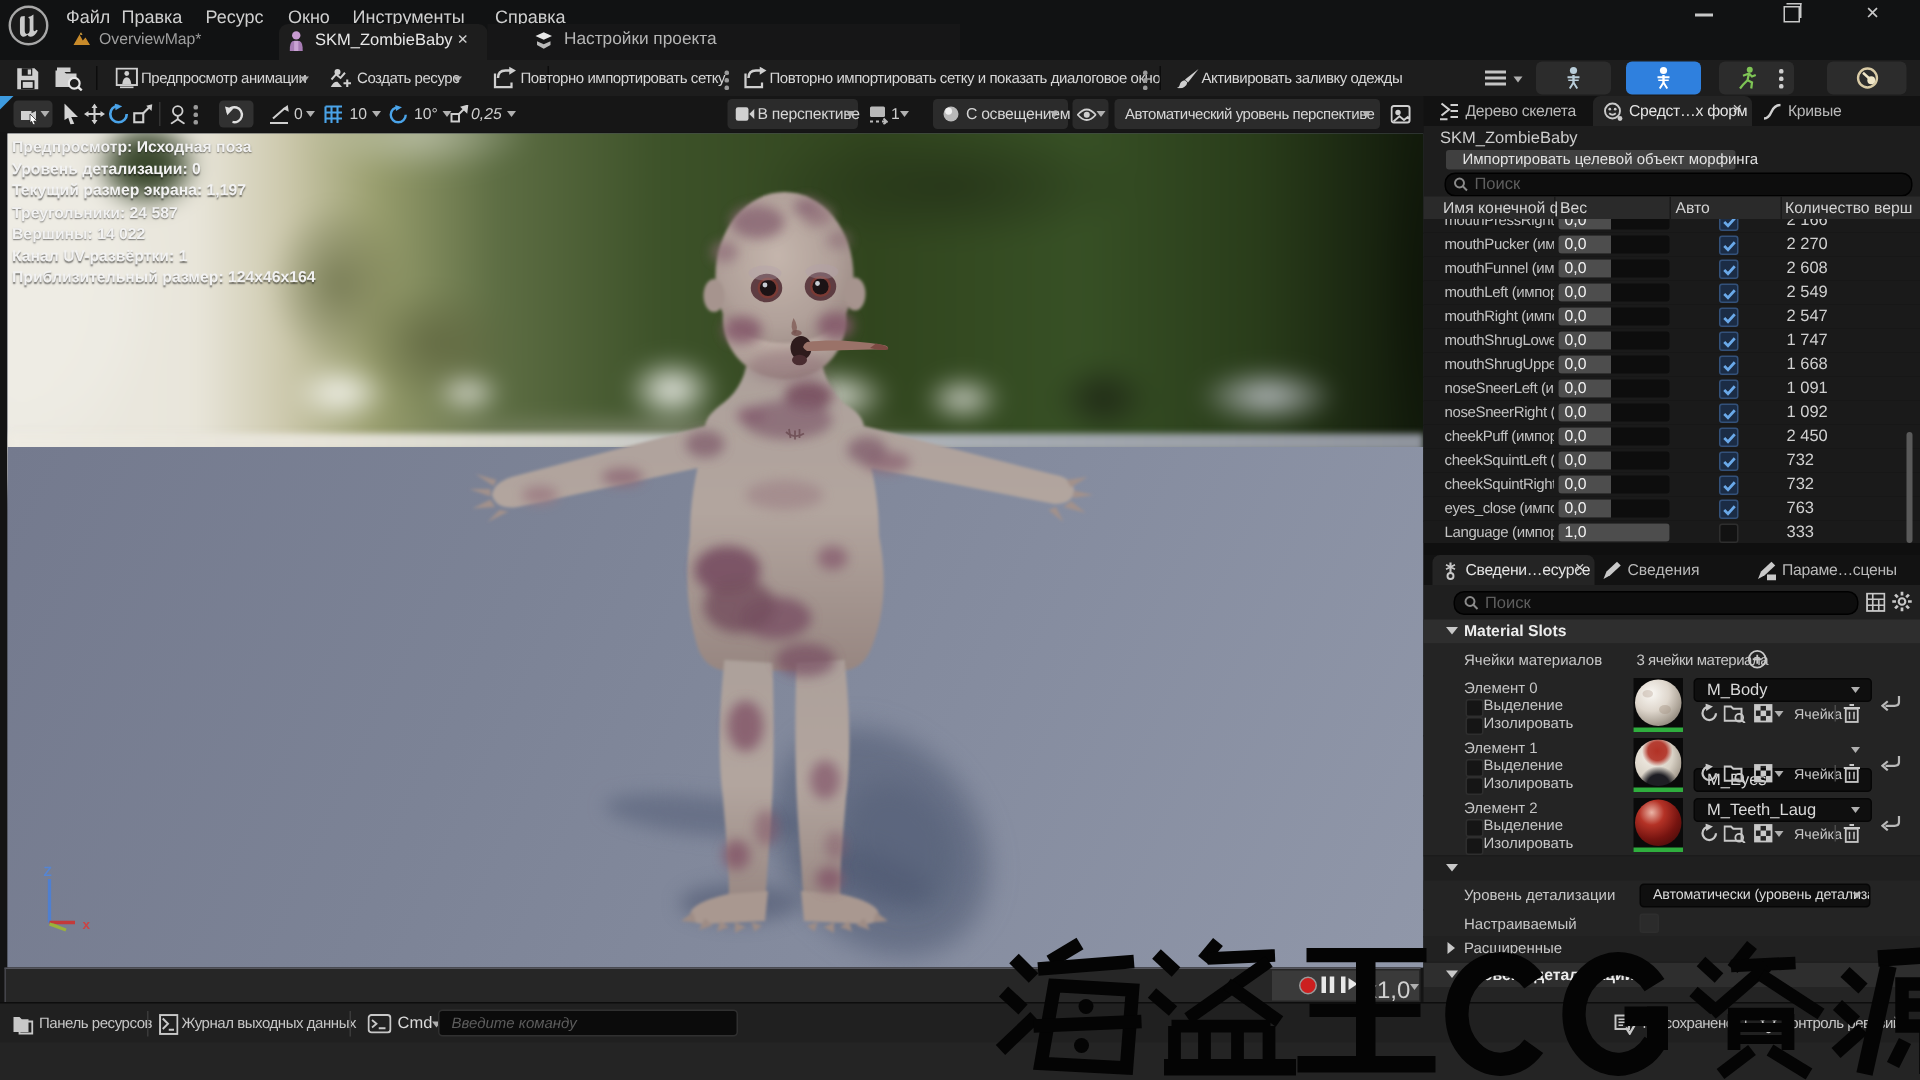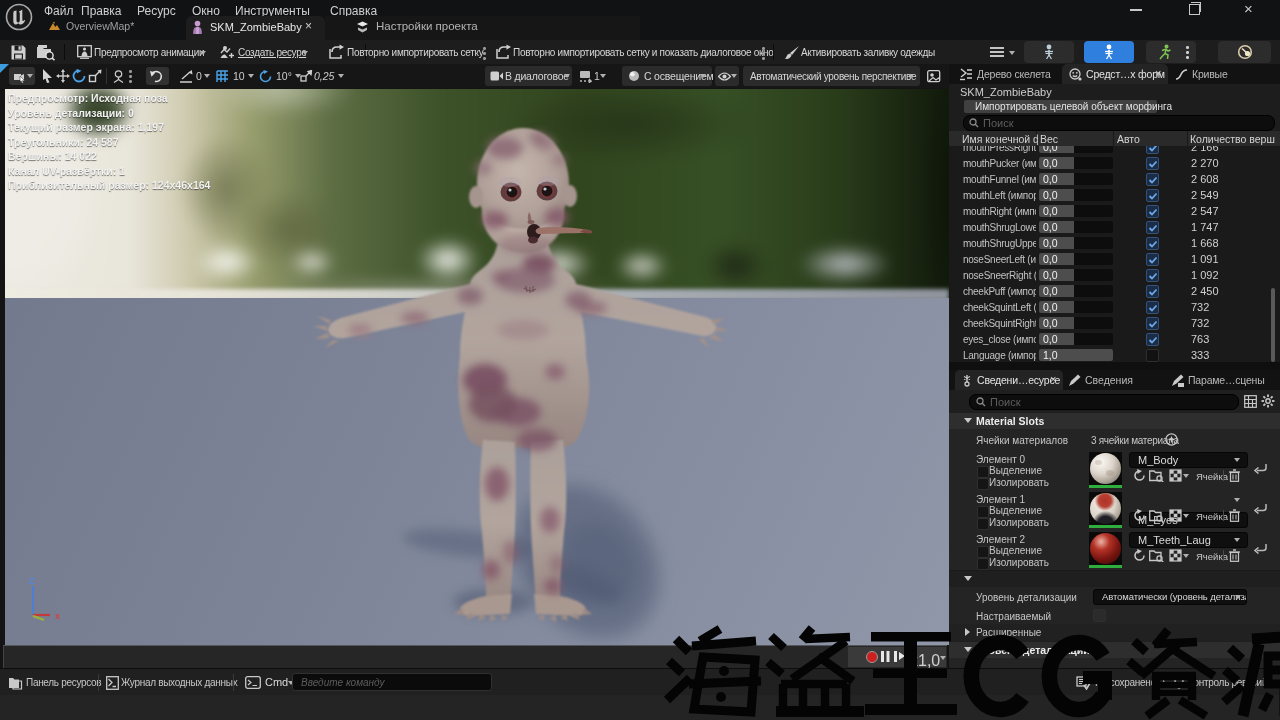--- a/index.html
+++ b/index.html
@@ -99,21 +99,21 @@
   <div class="tbt" style="left:94px;">Предпросмотр анимации</div>
   <span class="abs chev" style="left:200px;top:51px;"></span>
 
   <svg class="abs" style="left:219px;top:45px;" width="16" height="14" viewBox="0 0 16 14">
     <circle cx="6" cy="3" r="2" fill="#cfcfcf"></circle>
     <path d="M2 8 L5 4.5 L8 7 L11 3.5" stroke="#cfcfcf" stroke-width="1.3" fill="none"></path>
     <path d="M1.5 13 Q3.5 9 6 9.5 L9 13 Z" fill="#cfcfcf"></path>
     <line x1="12.5" y1="8" x2="12.5" y2="13" stroke="#cfcfcf" stroke-width="1.4"></line>
     <line x1="10" y1="10.5" x2="15" y2="10.5" stroke="#cfcfcf" stroke-width="1.4"></line>
   </svg>
-  <div class="tbt" style="left:238px;text-decoration:underline;">Создать ресурс</div>
+  <div class="tbt" style="left:238px;">Создать ресурс</div>
   <span class="abs chev" style="left:302px;top:51px;"></span>
   <div class="sep" style="left:365px;top:44px;height:16px;"></div>
 
   <svg class="abs" style="left:328px;top:44px;" width="17" height="16" viewBox="0 0 17 16">
     <path d="M2 5 V14 H13 V11" stroke="#cfcfcf" stroke-width="1.5" fill="none"></path>
     <path d="M4 8 Q4 3 9 3 L13 3" stroke="#cfcfcf" stroke-width="1.7" fill="none"></path>
     <path d="M11.5 0.5 L16 3 L11.5 5.8 Z" fill="#cfcfcf"></path>
   </svg>
   <div class="tbt" style="left:347px;">Повторно импортировать сетку</div>
   <div class="dots3" style="left:483px;top:47px;"></div>
@@ -245,21 +245,21 @@
       <path d="M6 6 L10 2 M11.5 0.5 L11 4.5 L8 1.5 Z" stroke="#cfcfcf" stroke-width="1.3" fill="#cfcfcf"></path>
     </svg>
     <div class="vbt" style="left:314px;top:6px;font-style:italic;">0,25</div>
     <span class="abs chev" style="left:338px;top:10px;"></span>
 
     <div class="abs" style="left:485px;top:2px;width:87px;height:20px;background:#2b2b2b;border-radius:3px;"></div>
     <svg class="abs" style="left:490px;top:7px;" width="13" height="10" viewBox="0 0 13 10">
       <rect x="0.5" y="0.5" width="8.5" height="9" rx="1.5" fill="#d0d0d0"></rect>
       <path d="M13 1.5 V8.5 L9.5 5 Z" fill="#d0d0d0"></path>
     </svg>
-    <div class="vbt" style="left:505px;top:6px;color:#d6d6d6;letter-spacing:-0.2px;">В диалоговое</div>
+    <div class="vbt" style="left:505px;top:6px;color:#d6d6d6;letter-spacing:-0.2px;">В перспективе</div>
     <span class="abs chev" style="left:564px;top:10px;"></span>
 
     <svg class="abs" style="left:579px;top:6px;" width="13" height="13" viewBox="0 0 13 13">
       <rect x="1" y="1" width="10" height="7" rx="1" fill="#b9b9b9"></rect>
       <path d="M1 11 H3 M5 11 H7 M9 11 L12 11 L10 9 M12 11 L10 13" stroke="#b9b9b9" stroke-width="1.4" fill="none"></path>
     </svg>
     <div class="vbt" style="left:594px;top:6px;">1</div>
     <span class="abs chev" style="left:600px;top:10px;"></span>
 
     <div class="abs" style="left:622px;top:2px;width:90px;height:20px;background:#2b2b2b;border-radius:3px;"></div>

